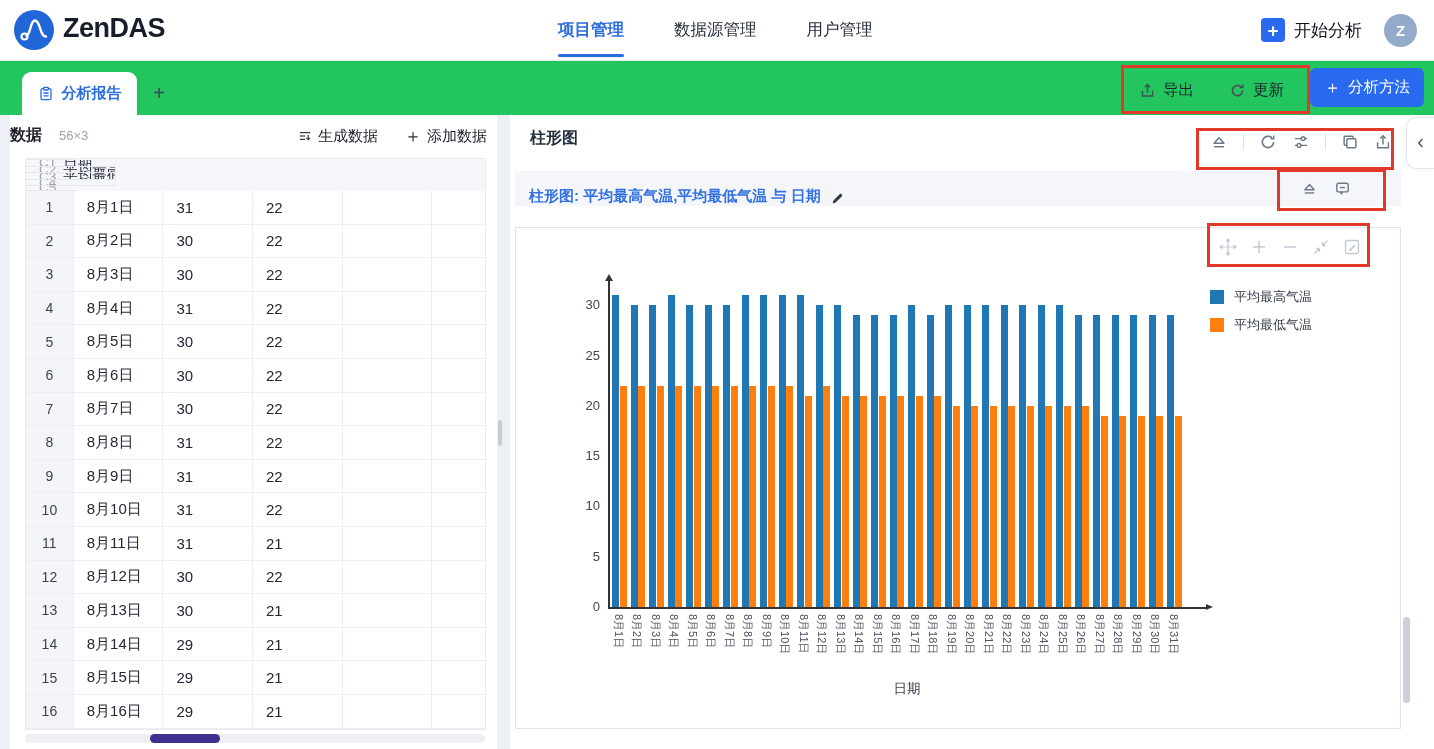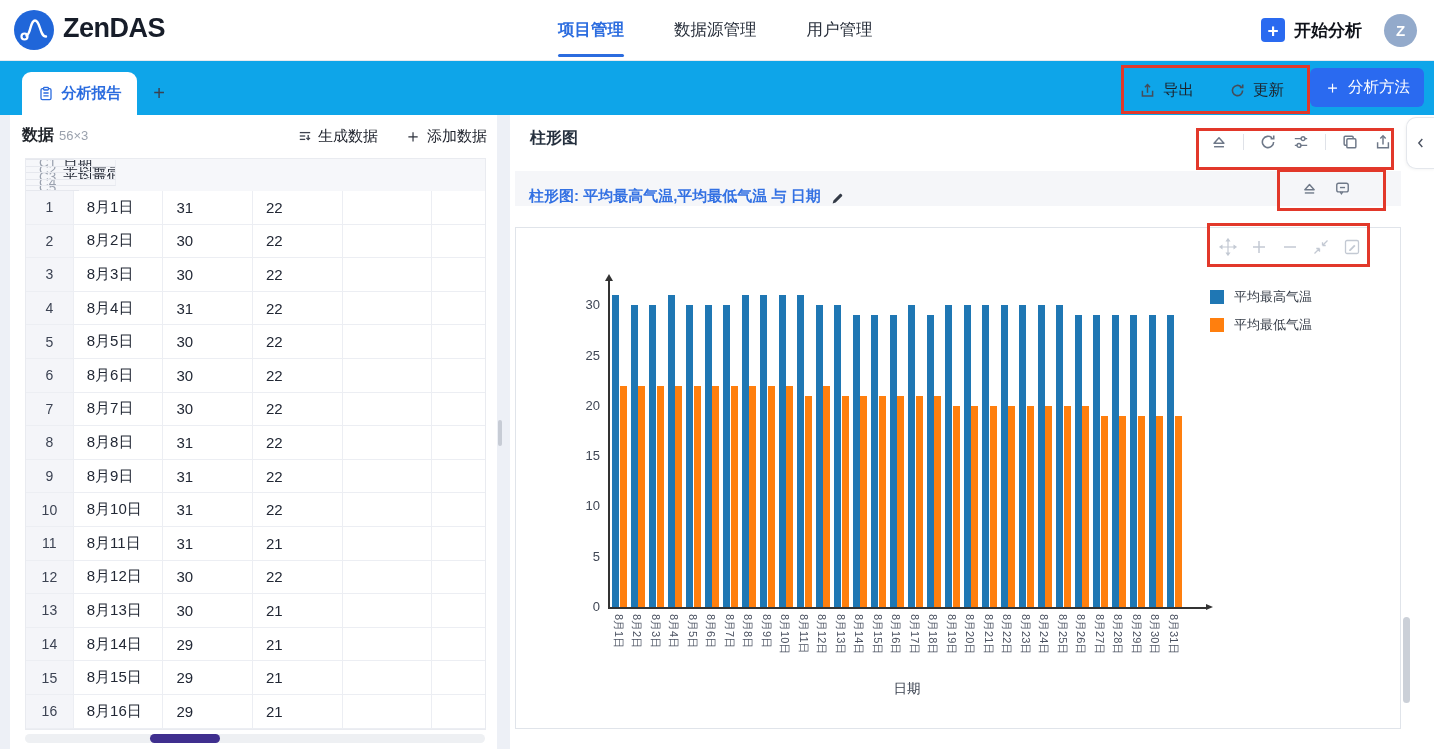--- a/index.html
+++ b/index.html
@@ -12,38 +12,38 @@
   .logo-text{position:absolute;left:63px;top:13px;font-size:27px;font-weight:800;color:#171d29;letter-spacing:-0.5px;}
   .proj-select{position:absolute;left:186px;top:0;height:60px;display:flex;align-items:center;gap:7px;cursor:pointer;}
   .proj-select .txt{font-size:15px;color:#2a3140;}
   .caret-down{width:0;height:0;border-left:4.5px solid transparent;border-right:4.5px solid transparent;border-top:5.5px solid #5f6b80;}
   .main-nav{position:absolute;left:558px;top:0;height:60px;display:flex;gap:50px;}
   .nav-item{position:relative;height:60px;display:flex;align-items:center;font-size:16.5px;color:#272e3a;cursor:pointer;}
   .nav-item.active{color:#2b6cdf;font-weight:700;}
   .nav-item.active::after{content:"";position:absolute;left:50%;transform:translateX(-50%);bottom:3px;width:66px;height:3.5px;background:#2b6cdf;border-radius:2px;}
   .start-analysis{position:absolute;left:1261px;top:18px;display:flex;align-items:center;gap:9px;cursor:pointer;}
   .plus-box{width:24px;height:24px;background:#2a6af0;border-radius:4px;color:#fff;display:flex;align-items:center;justify-content:center;font-size:19px;font-weight:700;line-height:1;}
-  .start-analysis .lbl{font-size:17px;font-weight:700;color:#10131a;}
+  .start-analysis .lbl{font-size:17px;font-weight:400;color:#10131a;}
   .avatar{position:absolute;left:1384px;top:14px;width:33px;height:33px;border-radius:50%;background:#93aacb;color:#fff;font-size:15px;font-weight:700;display:flex;align-items:center;justify-content:center;}
   
-  .tabstrip{position:absolute;left:0;top:60px;width:1434px;height:55px;background:#0ea5e9;}
+  .tabstrip{position:absolute;left:0;top:60px;width:1434px;height:55px;background:#22c55e;}
   .report-tab{position:absolute;left:22px;top:12px;width:115px;height:43px;background:#fff;border-radius:9px 9px 0 0;display:flex;align-items:center;justify-content:center;gap:8px;cursor:pointer;}
   .report-tab .lbl{font-size:15px;font-weight:700;color:#2b6cdf;}
   .report-tab .icon{color:#2b6cdf;}
   .new-tab{position:absolute;left:144px;top:12px;width:30px;height:43px;display:flex;align-items:center;justify-content:center;font-size:20px;color:#3a4150;cursor:pointer;}
   .strip-btn{position:absolute;top:12px;height:36px;display:flex;align-items:center;gap:7px;cursor:pointer;color:#454c58;}
   .strip-btn .lbl{font-size:15.5px;color:#1d222b;}
   .export-btn{left:1139px;}
   .refresh-btn{left:1229px;}
   .method-btn{position:absolute;left:1310px;top:8px;width:114px;height:39px;background:#2a6af0;border-radius:6px;display:flex;align-items:center;justify-content:center;gap:7px;color:#fff;cursor:pointer;}
   .method-btn .lbl{font-size:15.5px;color:#fff;}
   .method-btn .plus{font-size:17px;line-height:1;}
   
   .left-panel{position:absolute;left:10px;top:115px;width:487px;height:634px;background:#fff;}
-  .dp-title{position:absolute;left:12px;top:10px;font-size:16px;font-weight:700;color:#1f2329;}
+  .dp-title{position:absolute;left:0;top:10px;font-size:16px;font-weight:700;color:#1f2329;}
   .dp-dims{position:absolute;left:49px;top:13px;font-size:13px;color:#9aa1ad;}
   .dp-btn{position:absolute;top:9px;height:24px;display:flex;align-items:center;gap:5px;cursor:pointer;color:#3c414d;}
   .dp-btn .lbl{font-size:15px;color:#20242e;}
   .gen-btn{left:287px;}
   .add-btn{left:394px;}
   .add-btn .plus{font-size:18px;line-height:1;color:#2c313c;}
   .dtable{position:absolute;left:15px;top:43px;width:461px;border:1px solid #e9ebf0;box-sizing:border-box;}
   .thead{display:flex;height:32px;background:#f6f7fa;flex-direction:column;}
   .trow{display:flex;height:33.6px;background:#fff;}
   .cell{box-sizing:border-box;border-right:1px solid #eceef3;border-bottom:1px solid #eceef3;display:flex;align-items:center;overflow:hidden;white-space:nowrap;font-size:15px;color:#222835;padding-left:13px;}

